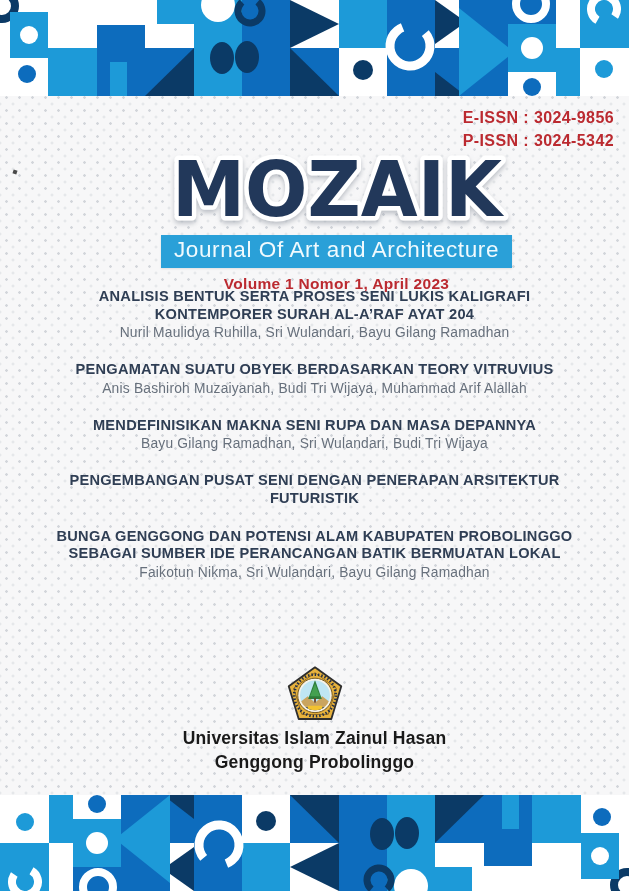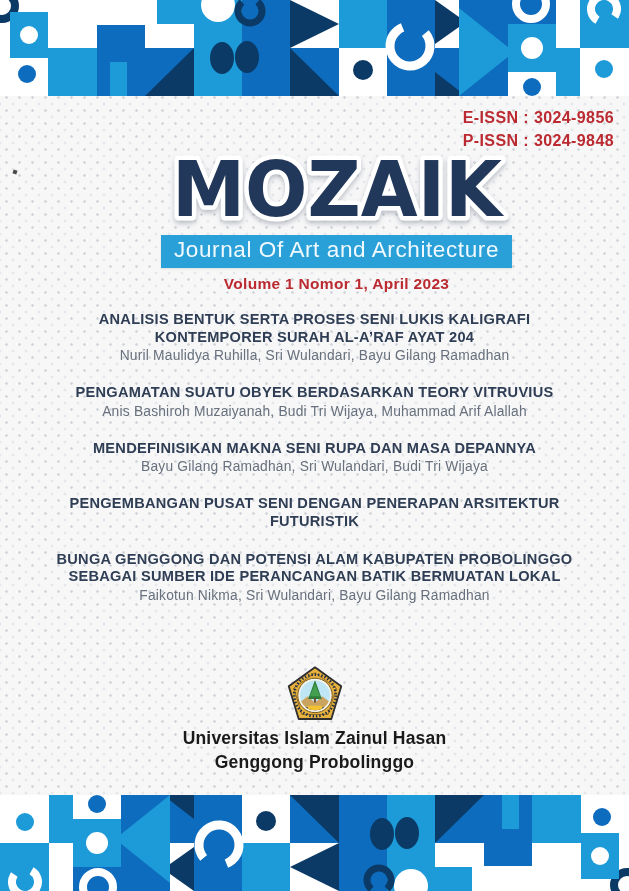--- a/index.html
+++ b/index.html
@@ -63,21 +63,21 @@
     margin-top:1px;
     box-shadow:0 1px 2px rgba(0,0,0,.10);
   }
   .volume{
     margin-top:7px;
     color:var(--accent-red);
     font-weight:700;font-size:15.5px;letter-spacing:.3px;
   }
 
   .articles{
-    position:absolute;top:311px;left:40px;width:549px;
+    position:absolute;top:288px;left:40px;width:549px;
     text-align:center;
   }
   .article{margin-bottom:20px;}
   .article-title{
     color:var(--title-text);
     font-weight:700;font-size:14.6px;line-height:17.6px;
     letter-spacing:.25px;
   }
   .article-authors{
     margin-top:2px;
@@ -145,21 +145,21 @@
         <circle cx="604" cy="69" r="9" class="c-sky"></circle>
       </g>
     </defs>
     <use href="#mosaic"></use>
   </svg>
 
   <div class="content">
 
     <div class="issn">
       <div>E-ISSN : 3024-9856</div>
-      <div>P-ISSN : 3024-9848</div>
+      <div>P-ISSN : 3024-5342</div>
     </div>
 
     <div class="speck"></div>
 
     <div class="masthead">
       <svg class="wordmark" width="392" height="90" viewBox="0 0 392 90">
         <defs>
           <filter id="ts" x="-20%" y="-20%" width="140%" height="150%">
             <feDropShadow dx="0" dy="3" stdDeviation="2.5" flood-color="#8a919c" flood-opacity="0.55"></feDropShadow>
           </filter>

